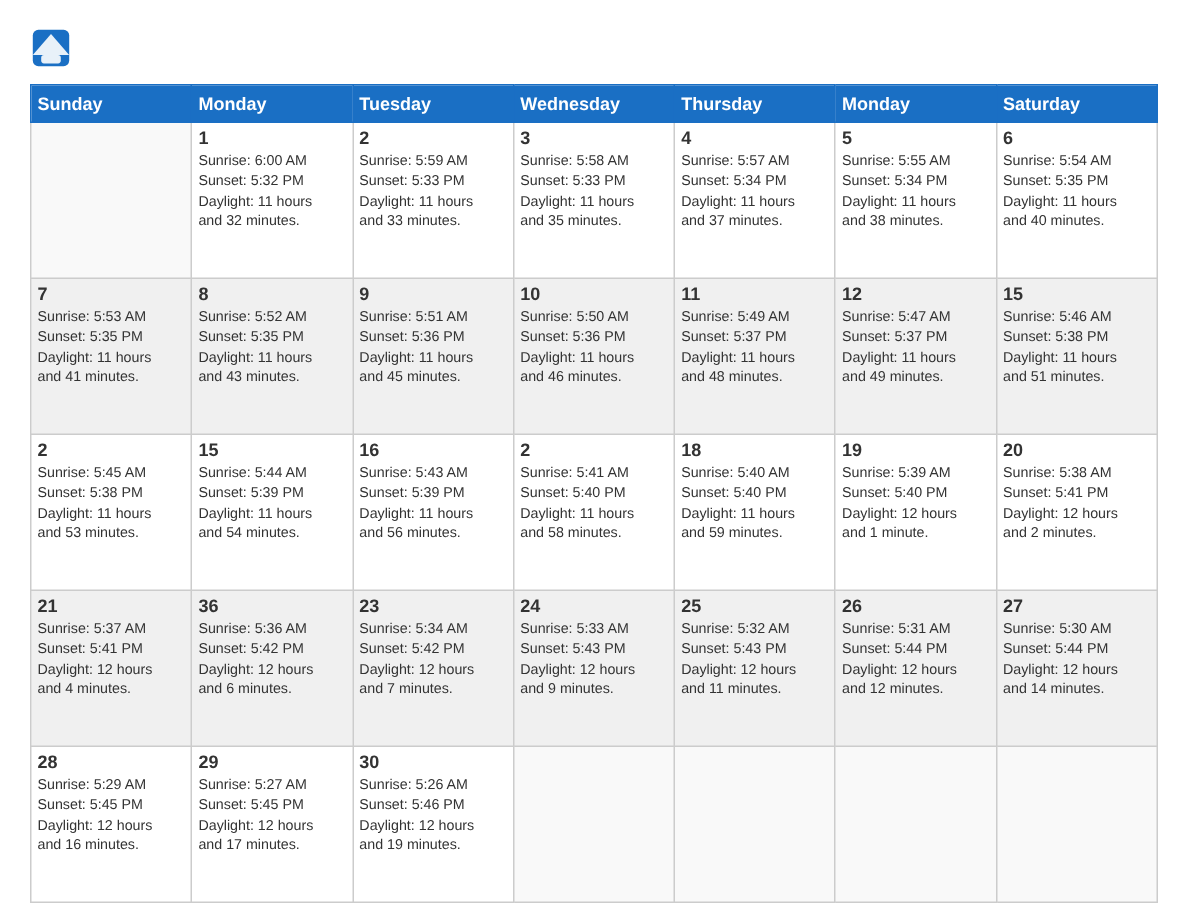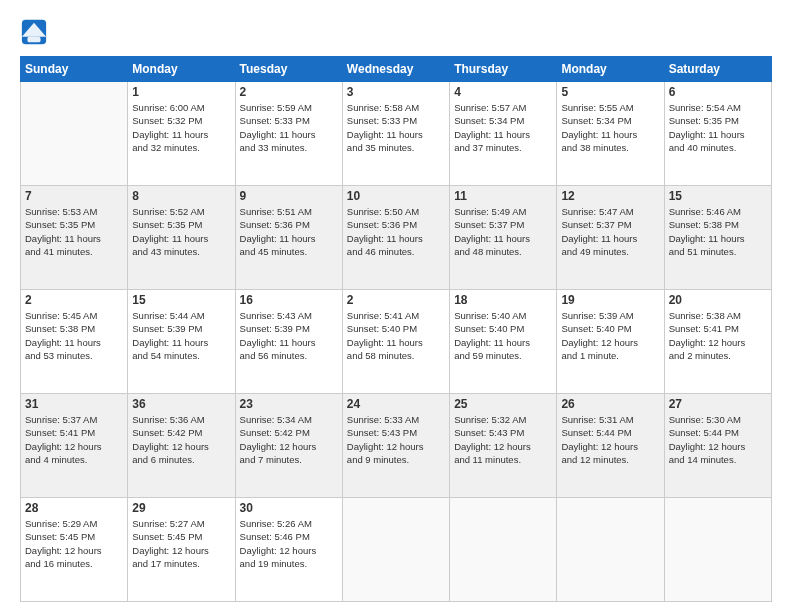--- a/index.html
+++ b/index.html
@@ -215,21 +215,21 @@
             <span class="day-num">19</span>
             <div class="day-detail">Sunrise: 5:39 AM<br>Sunset: 5:40 PM<br>Daylight: 12 hours<br>and 1 minute.</div>
           </td>
           <td>
             <span class="day-num">20</span>
             <div class="day-detail">Sunrise: 5:38 AM<br>Sunset: 5:41 PM<br>Daylight: 12 hours<br>and 2 minutes.</div>
           </td>
         </tr>
         <tr class="alt-row">
           <td>
-            <span class="day-num">31</span>
+            <span class="day-num">21</span>
             <div class="day-detail">Sunrise: 5:37 AM<br>Sunset: 5:41 PM<br>Daylight: 12 hours<br>and 4 minutes.</div>
           </td>
           <td>
             <span class="day-num">36</span>
             <div class="day-detail">Sunrise: 5:36 AM<br>Sunset: 5:42 PM<br>Daylight: 12 hours<br>and 6 minutes.</div>
           </td>
           <td>
             <span class="day-num">23</span>
             <div class="day-detail">Sunrise: 5:34 AM<br>Sunset: 5:42 PM<br>Daylight: 12 hours<br>and 7 minutes.</div>
           </td>

